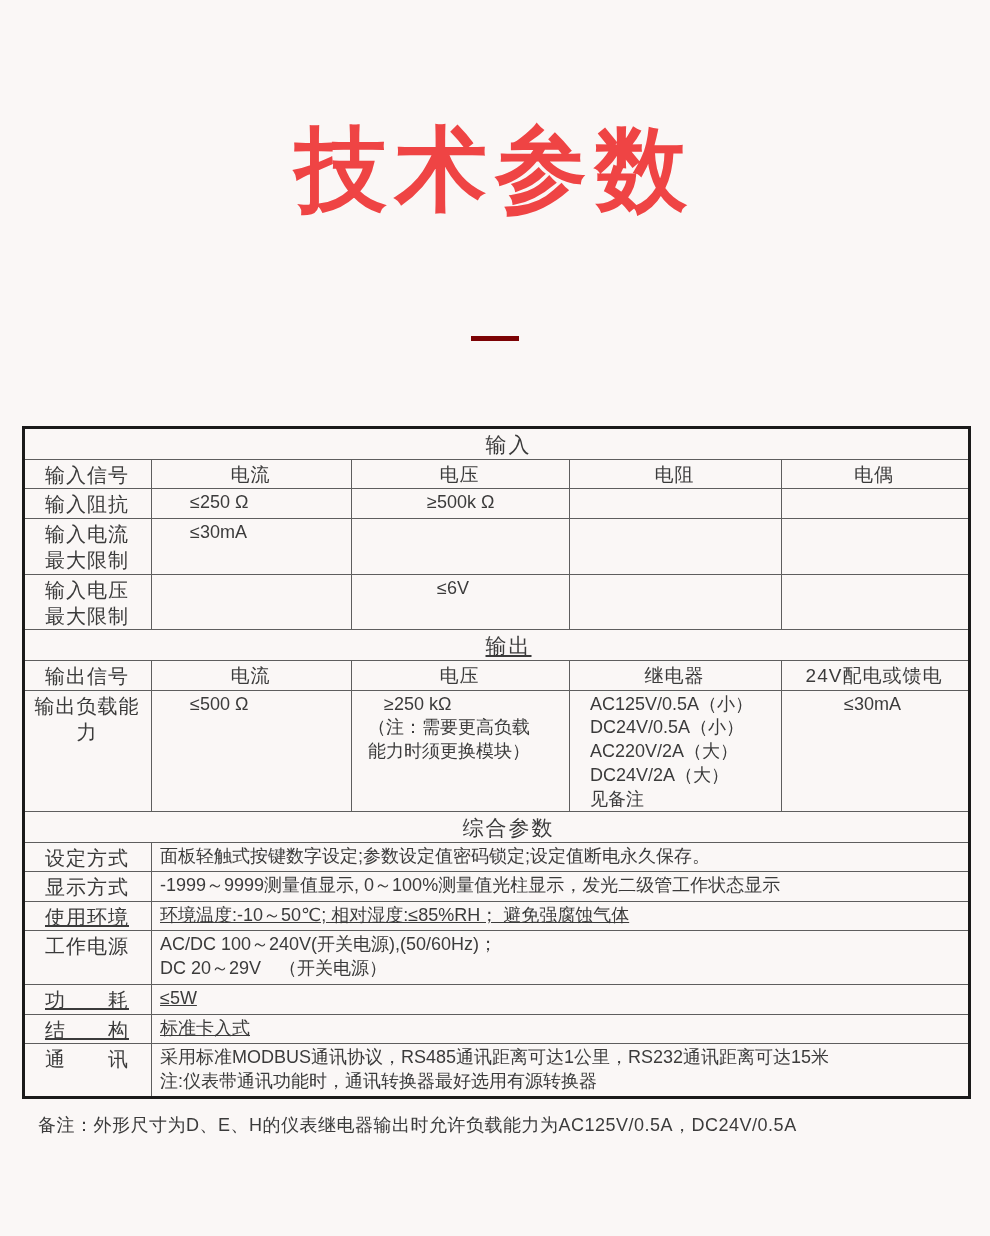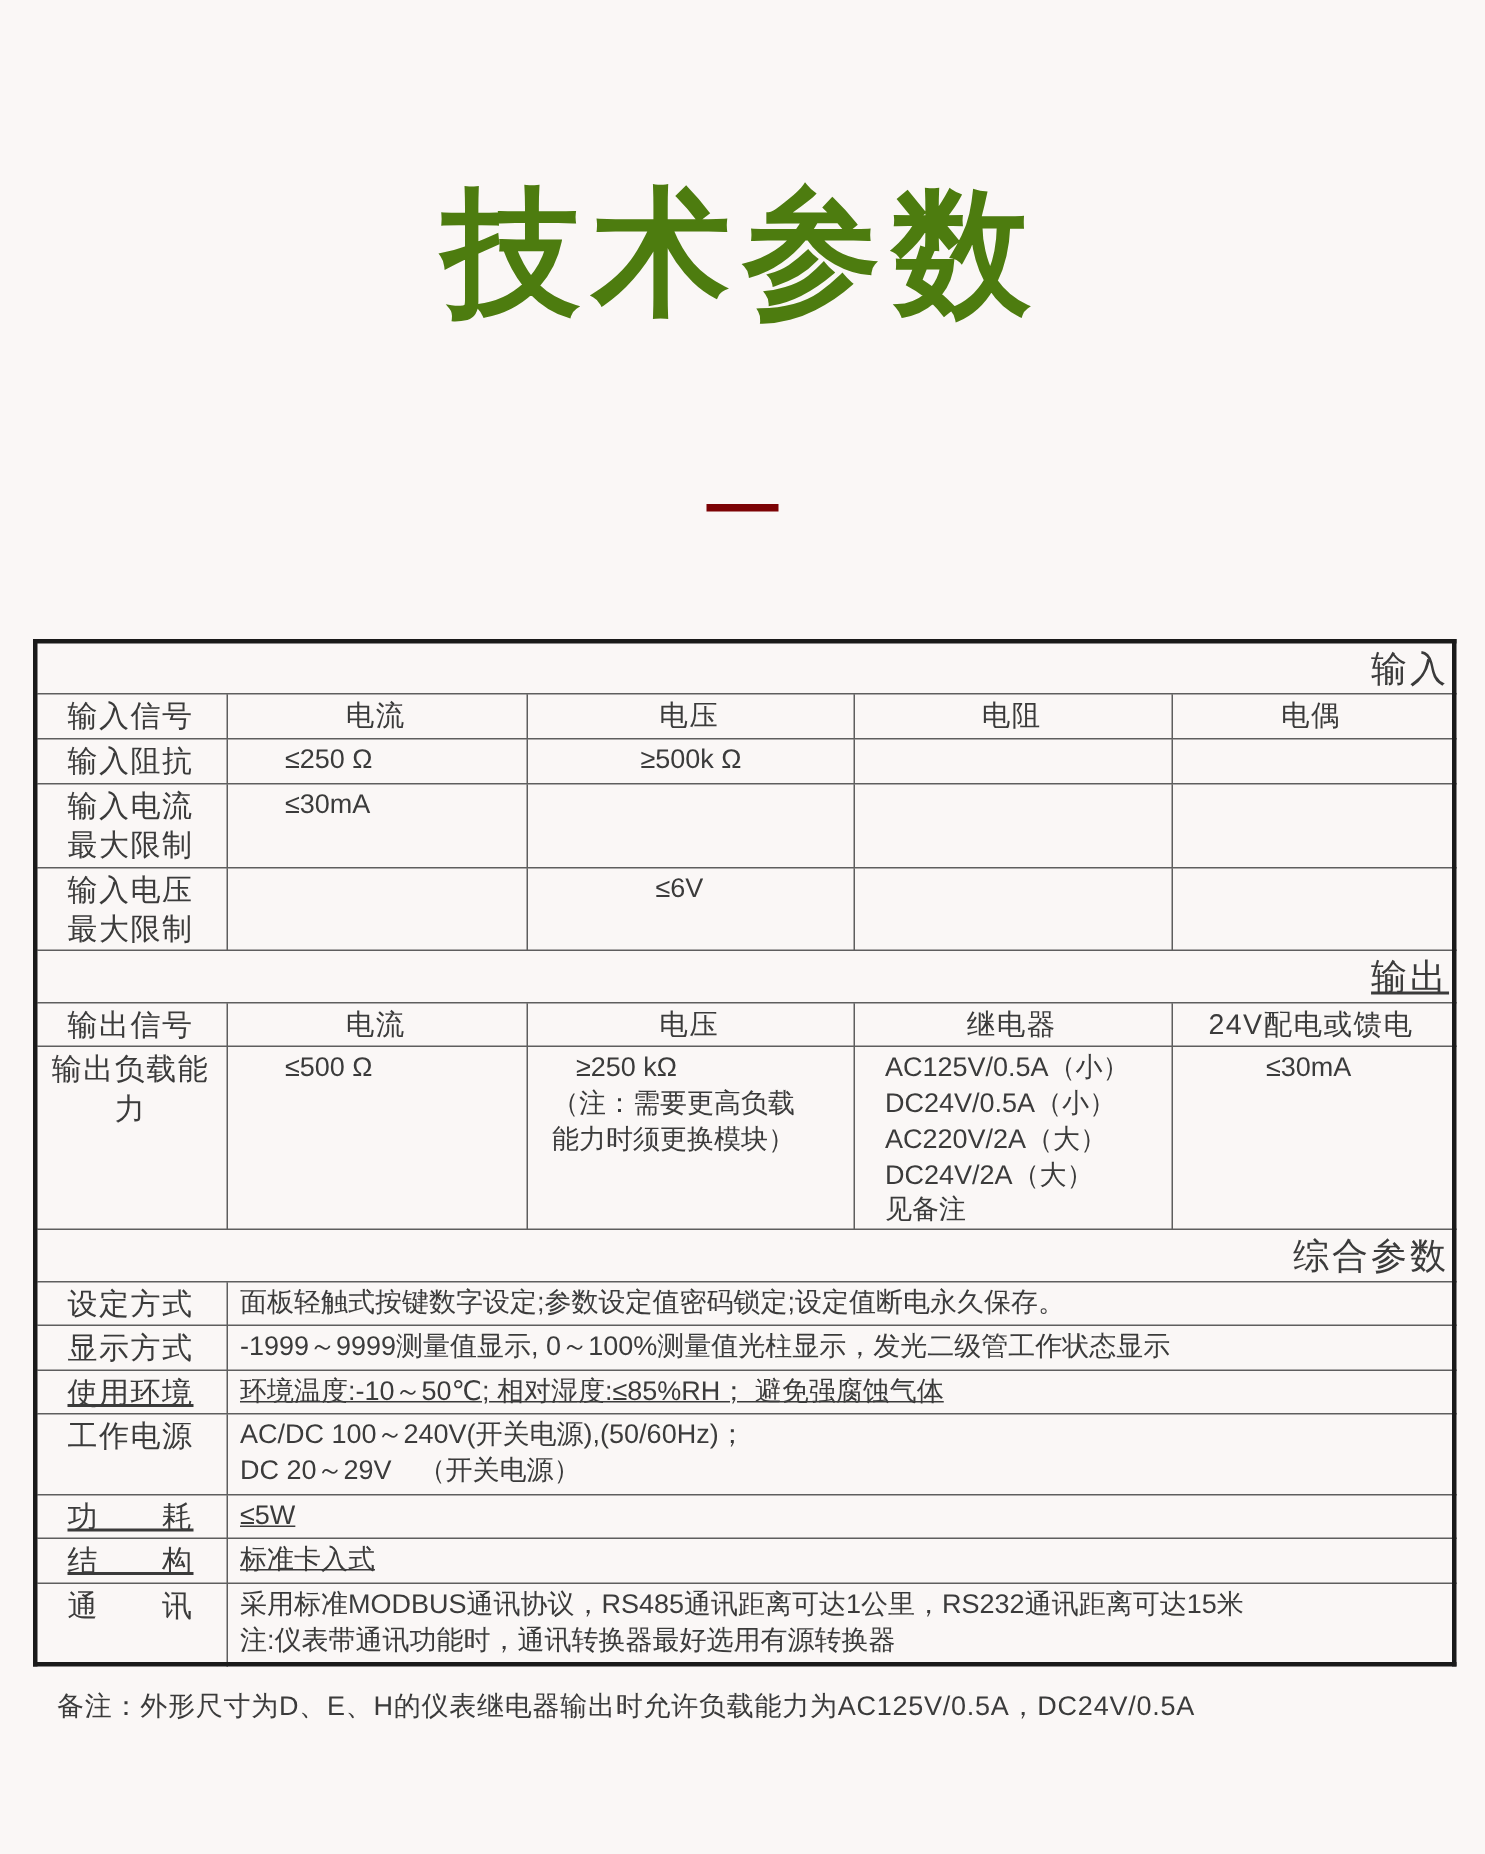--- a/index.html
+++ b/index.html
@@ -4,40 +4,40 @@
 <style>
   html,body{margin:0;padding:0;}
   body{
     width:990px;height:1236px;overflow:hidden;
     background:#faf7f6;color:#3b3b3b;
     font-family:"Liberation Sans","DejaVu Sans",sans-serif;
   }
   .page-title{
     margin:105px 10px 0;text-align:center;
     font-size:92px;font-weight:900;line-height:1.4;
-    letter-spacing:8px;color:#4d7c0f;
+    letter-spacing:8px;color:#ef4444;
   }
   .accent-dash{
     width:48px;height:5px;background:#7c0305;
     margin:102px auto 0;
   }
   table.spec-table{
     width:946px;margin:85px 22px 0;
     border-collapse:collapse;table-layout:fixed;
     border:3px solid #1a1a1a;
   }
   .spec-table td{
     border:1px solid #5e5e5e;
     vertical-align:top;
     font-size:18px;line-height:1.32;
     padding:2px 2px 0 0;
     overflow:hidden;
   }
   tr.section-row td{
-    text-align:right;padding-left:26px;font-size:24px;letter-spacing:2px;
+    text-align:center;padding-left:26px;font-size:21px;letter-spacing:2px;
   }
   td.label-cell{
     text-align:center;font-size:20px;letter-spacing:1px;
     white-space:pre-line;
   }
   td.hdr-cell{
     text-align:center;font-size:19px;letter-spacing:1px;
   }
   td.value-cell{text-align:left;padding-left:8px;}
   td.pre{white-space:pre-line;}

